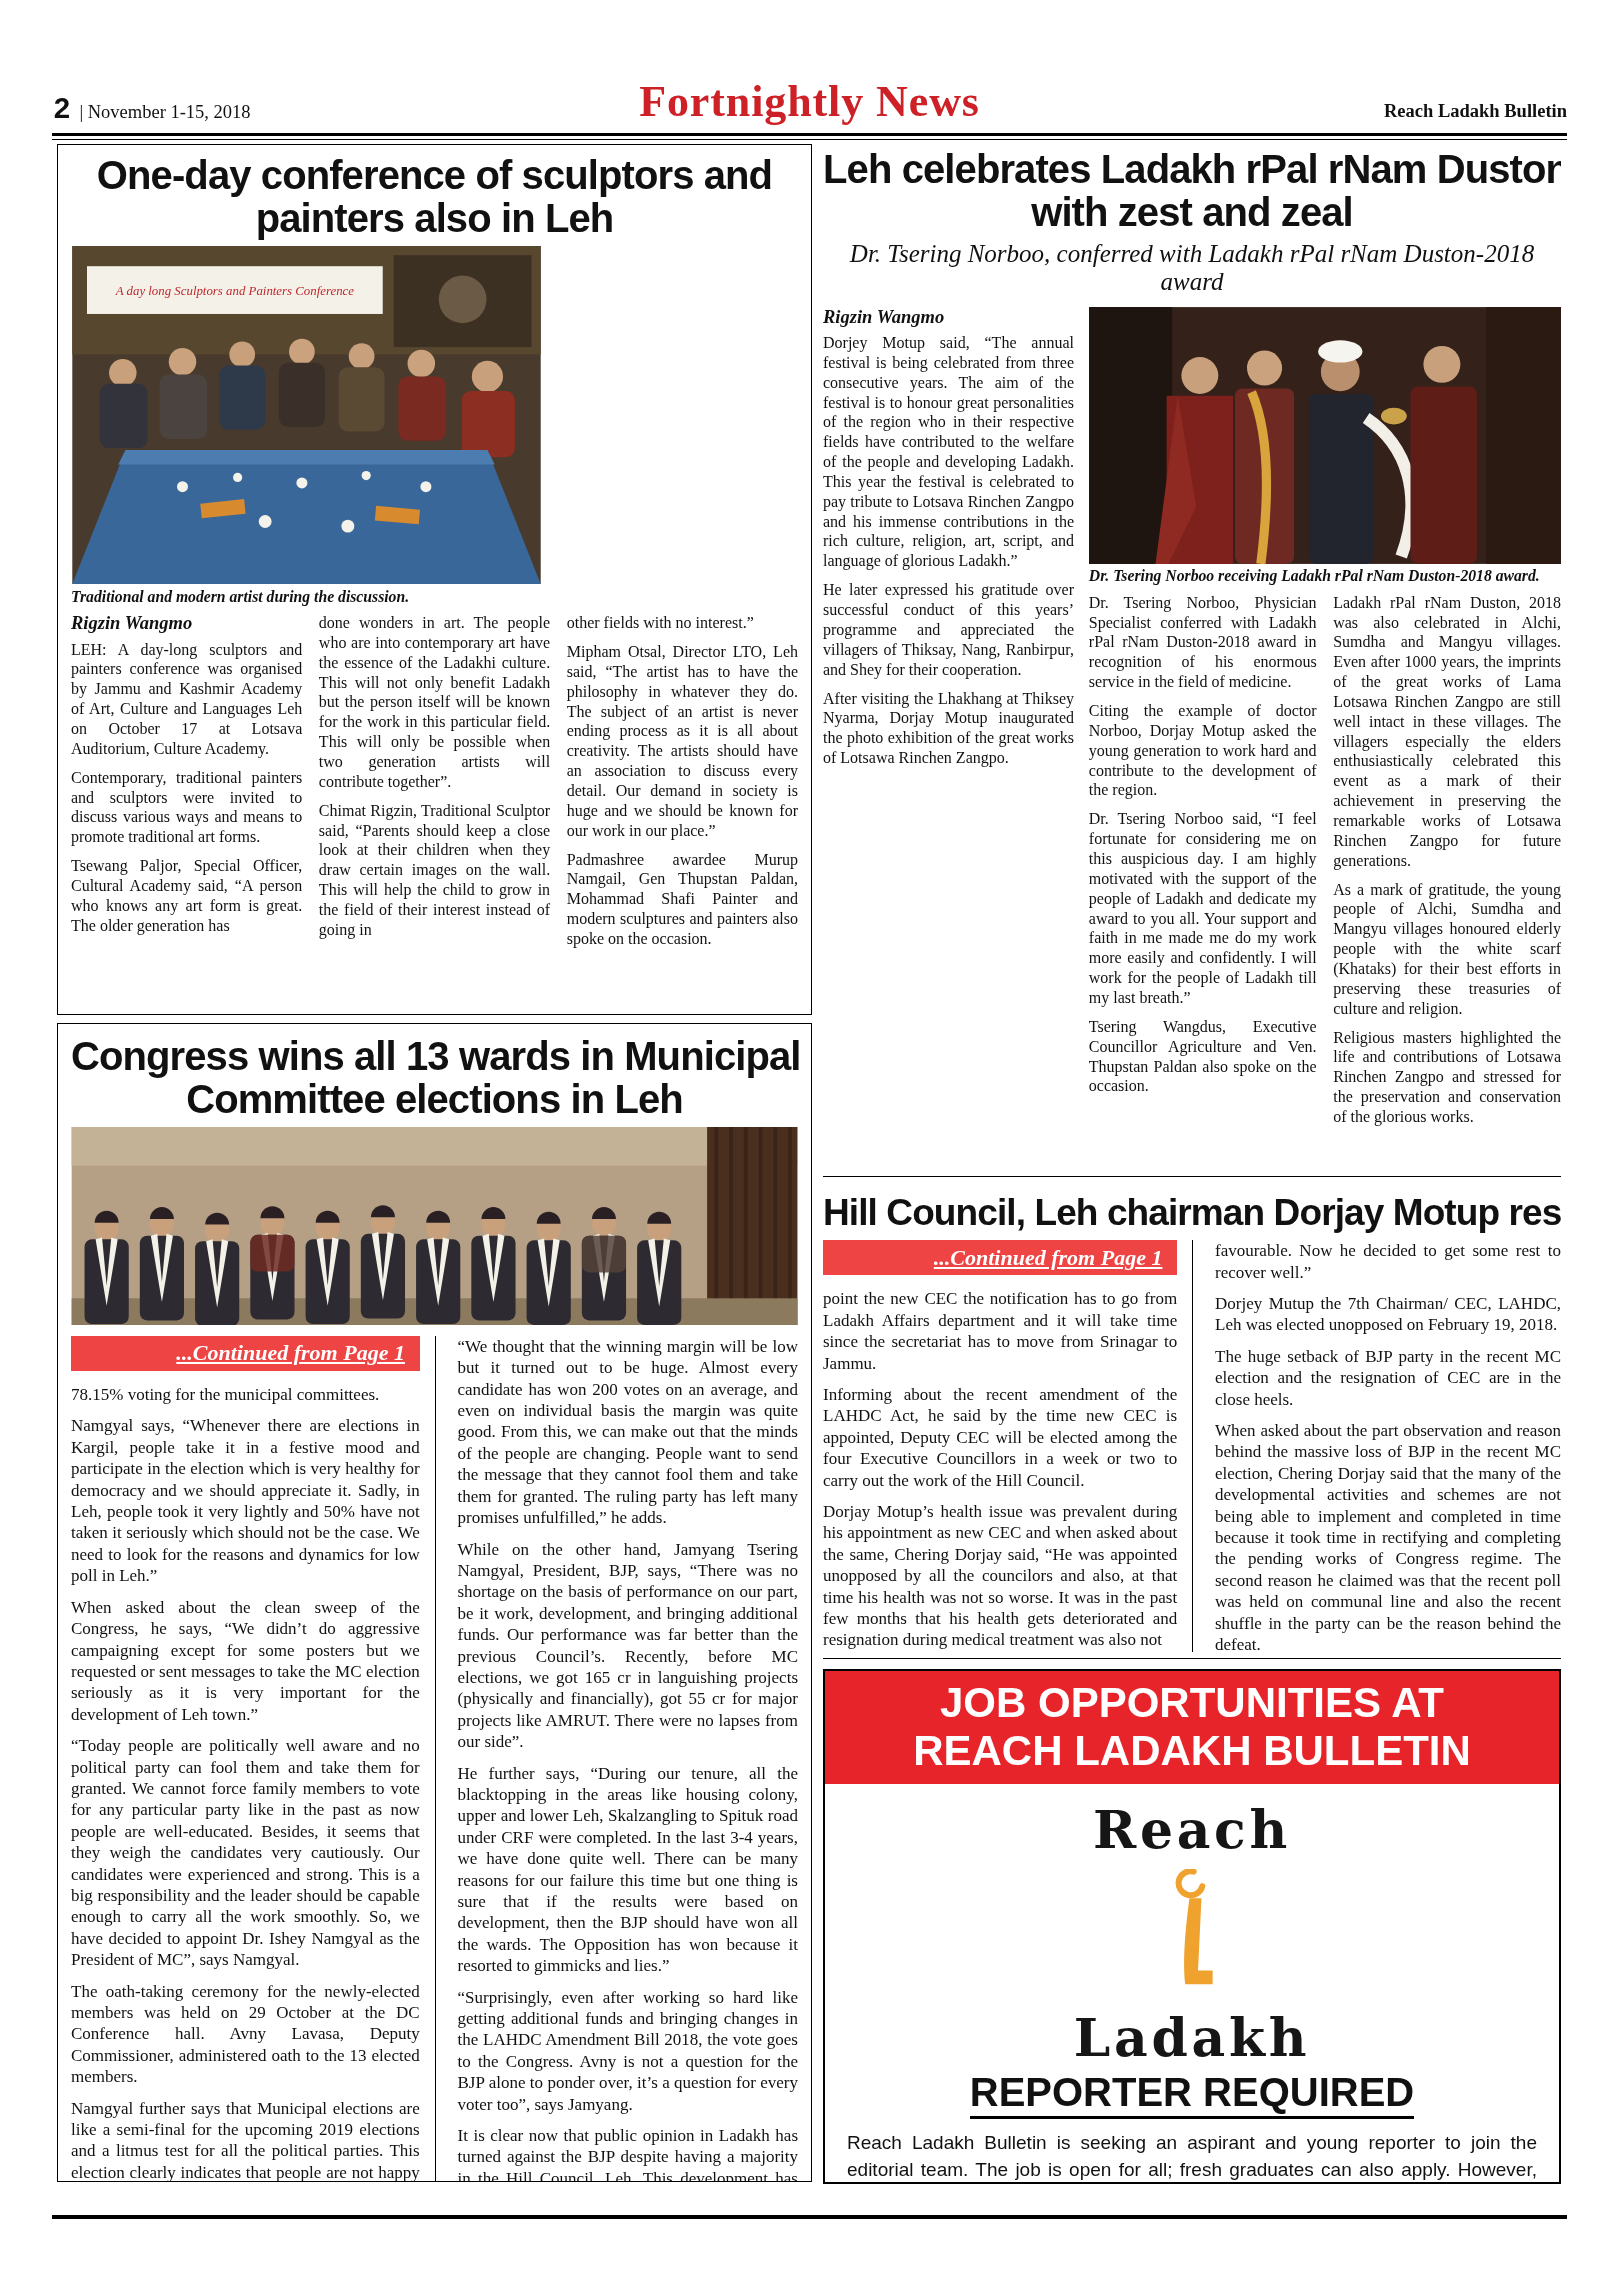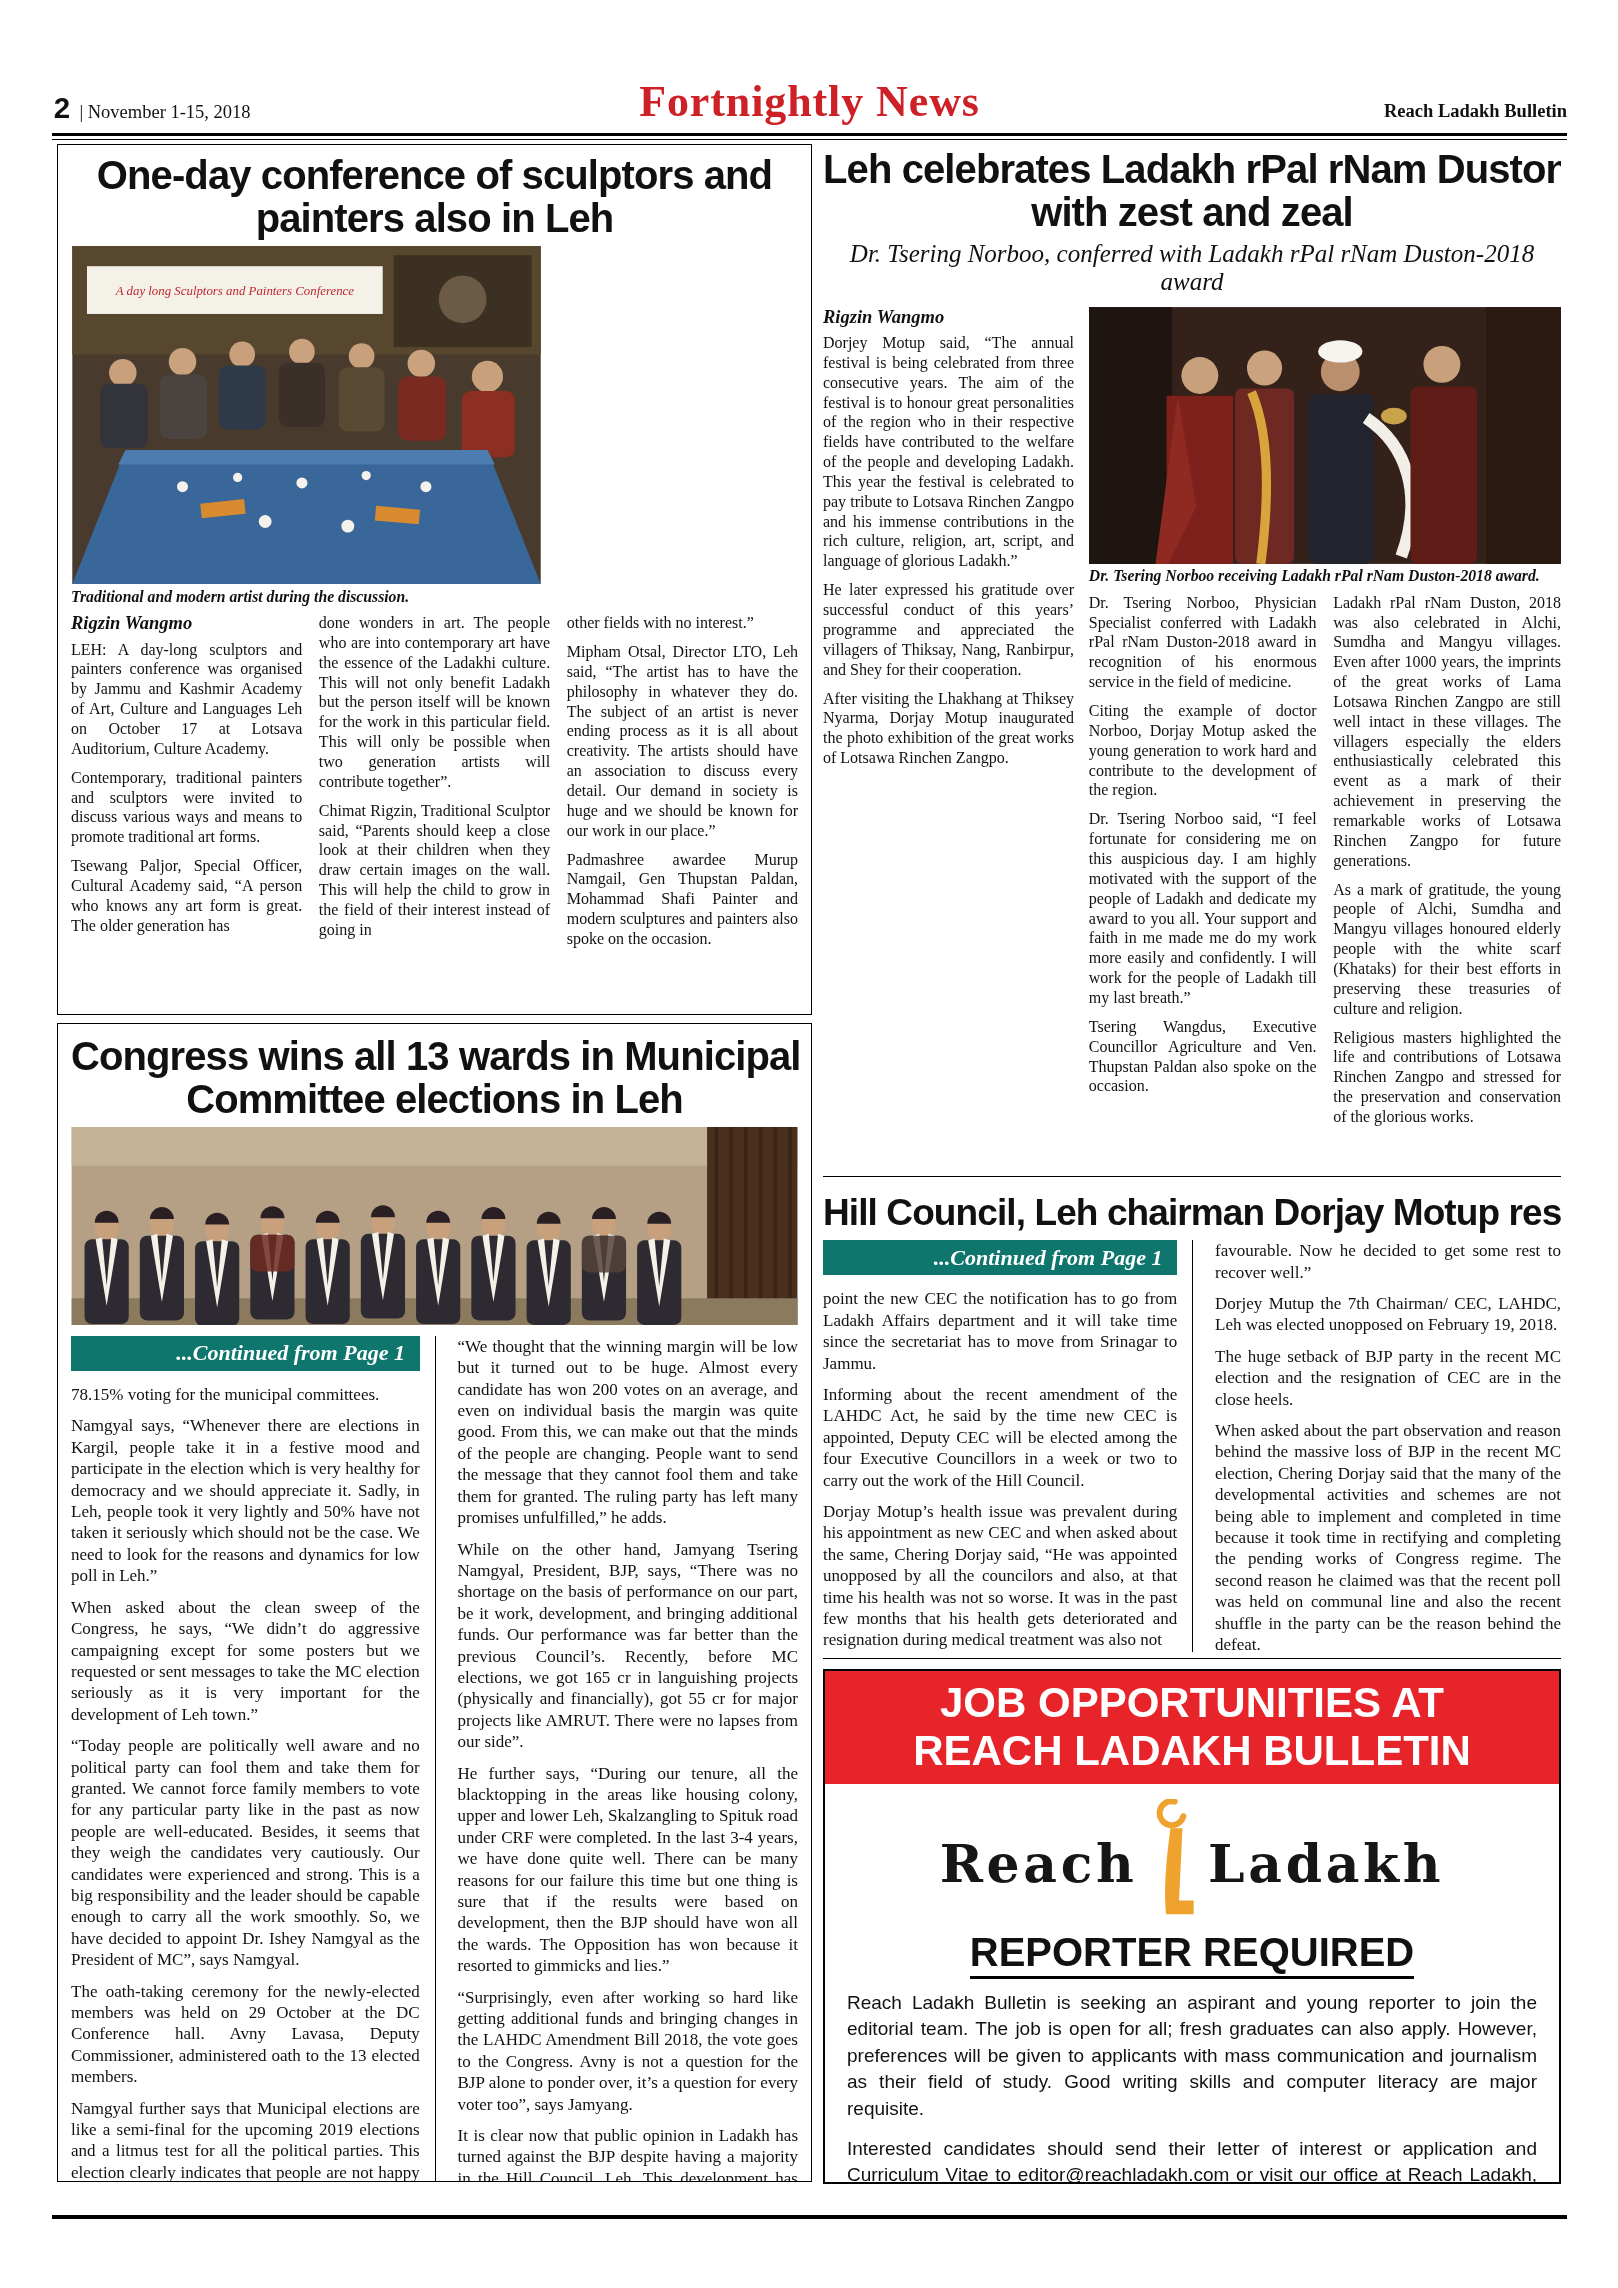--- a/index.html
+++ b/index.html
@@ -28,33 +28,33 @@
   .caption{font:700 italic 15.7px "Liberation Serif",serif;margin:3.7px 0 7.4px;}
   .byline{font:700 italic 18.5px "Liberation Serif",serif;margin:0 0 5.5px;}
   .cols{display:flex;gap:16.6px;}
   .col{flex:1;min-width:0;}
   p.body{font-size:16px;line-height:1.24;text-align:justify;margin:0 0 9.2px;}
   p.body2{font-size:17px;line-height:1.26;text-align:justify;margin:0 0 10px;}
   .cols2{display:flex;}
   .cols2 .c{width:50%;box-sizing:border-box;}
   .cols2 .c:first-child{padding-right:14.8px;}
   .cols2 .c:last-child{border-left:0.9px solid #000;padding-left:22px;}
-  .continued{display:block;background:#0f766e;color:#fff;text-align:right;
-             font:700 italic 22px "Liberation Serif",serif;padding:4.6px 14.8px;margin:0 0 13px;}
+  .continued{display:block;background:#ef4444;color:#fff;text-align:right;
+             font:700 italic 22px "Liberation Serif",serif;padding:4.6px 14.8px;margin:0 0 13px;text-decoration:underline;}
   .subtitle{text-align:center;font:italic 25px "Liberation Serif",serif;margin:1.8px 0 11px;}
   .a2-body{display:flex;gap:14.8px;}
   .a2-col1{width:251px;flex:none;}
   .a2-right{flex:1;min-width:0;}
   .thinrule{position:absolute;border-top:1.8px solid #000;}
   
   #jobad{position:absolute;left:823px;top:1669px;width:738px;height:515px;border:2.8px solid #000;
          box-sizing:border-box;overflow:hidden;background:#fff;}
   .job-banner{background:#E8242B;color:#fff;text-align:center;
               font:700 42px/1.13 "Liberation Sans",sans-serif;letter-spacing:0;padding:8.3px 0 10px;}
-  .logo-row{display:flex;align-items:center;justify-content:center;gap:9.2px;margin:14.8px 0 1.8px;}
+  .logo-row{display:flex;align-items:center;justify-content:center;gap:9.2px;margin:14.8px 0 1.8px;flex-direction:column;}
   .logo-word{font:700 52px "DejaVu Serif",serif;letter-spacing:3.7px;color:#161616;}
   .job-heading{text-align:center;font:700 40px "Liberation Sans",sans-serif;font-stretch:condensed;
                margin:1.8px 0 14.8px;}
   .job-heading span{border-bottom:3.7px solid #000;padding-bottom:1.8px;}
   .job-body{font:19px/1.4 "Liberation Sans",sans-serif;padding:0 22px;text-align:justify;margin:0 0 13px;}
   .botrule{position:absolute;left:52px;right:52px;top:2215px;border-top:4.6px solid #000;}
   svg{display:block;}
 </style>
 </head>
 <body>

